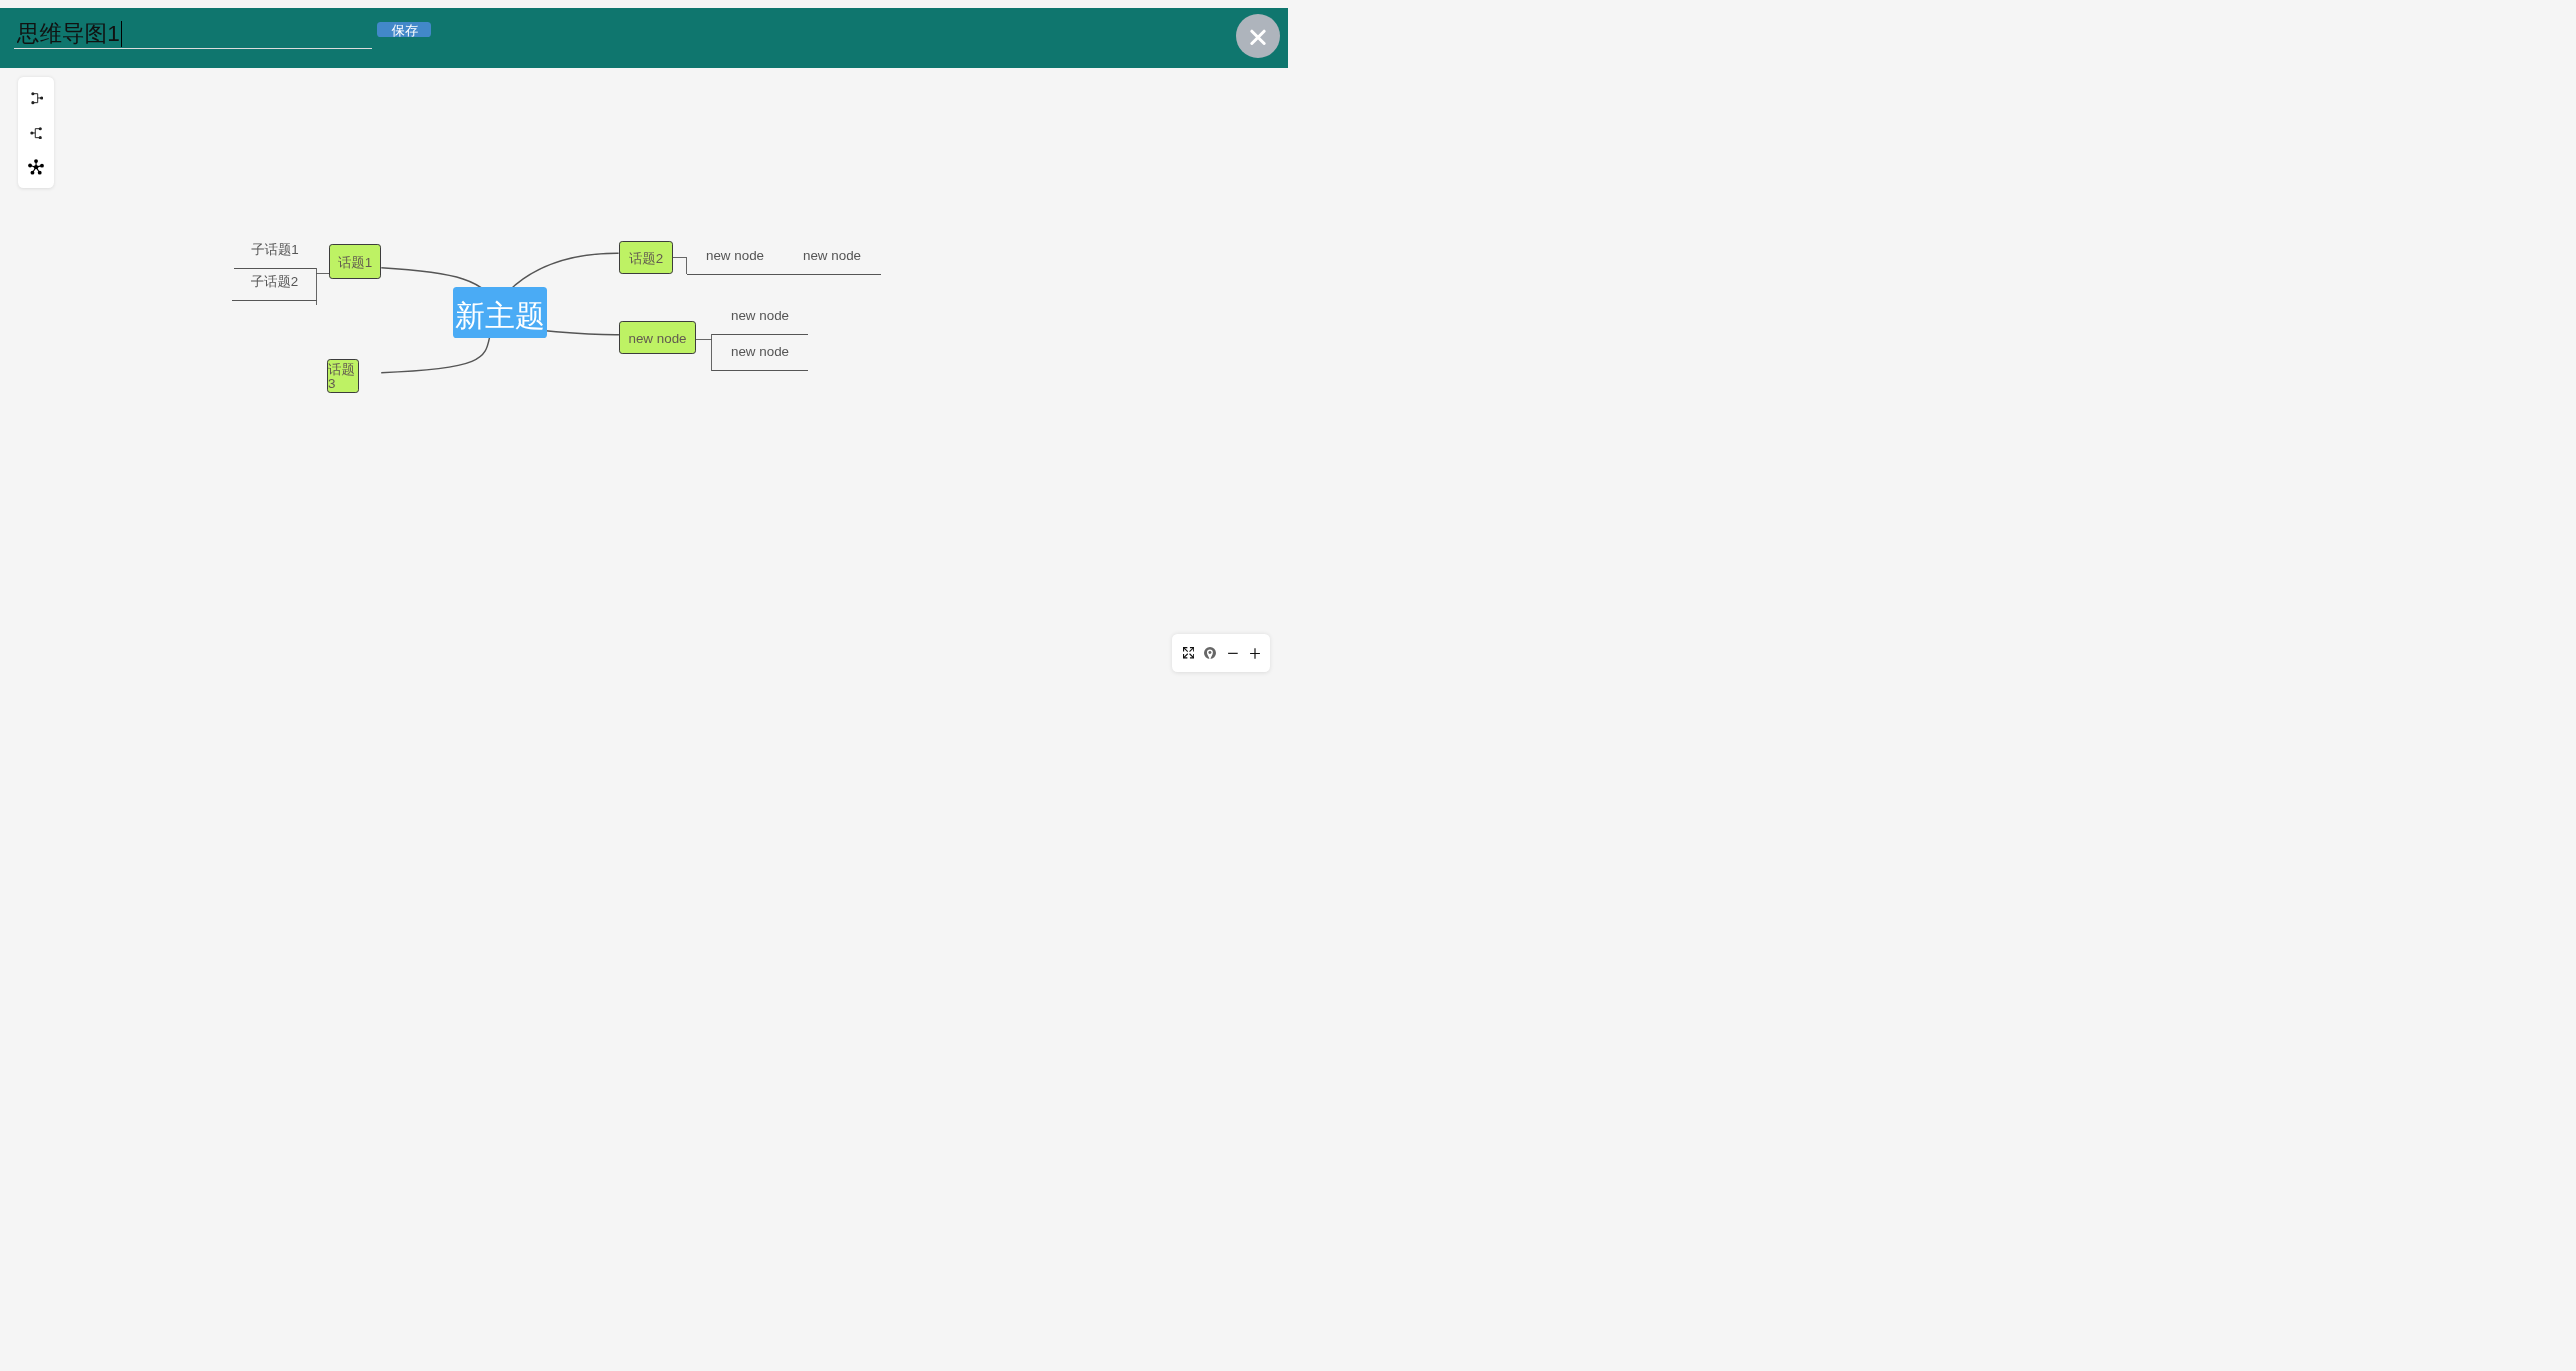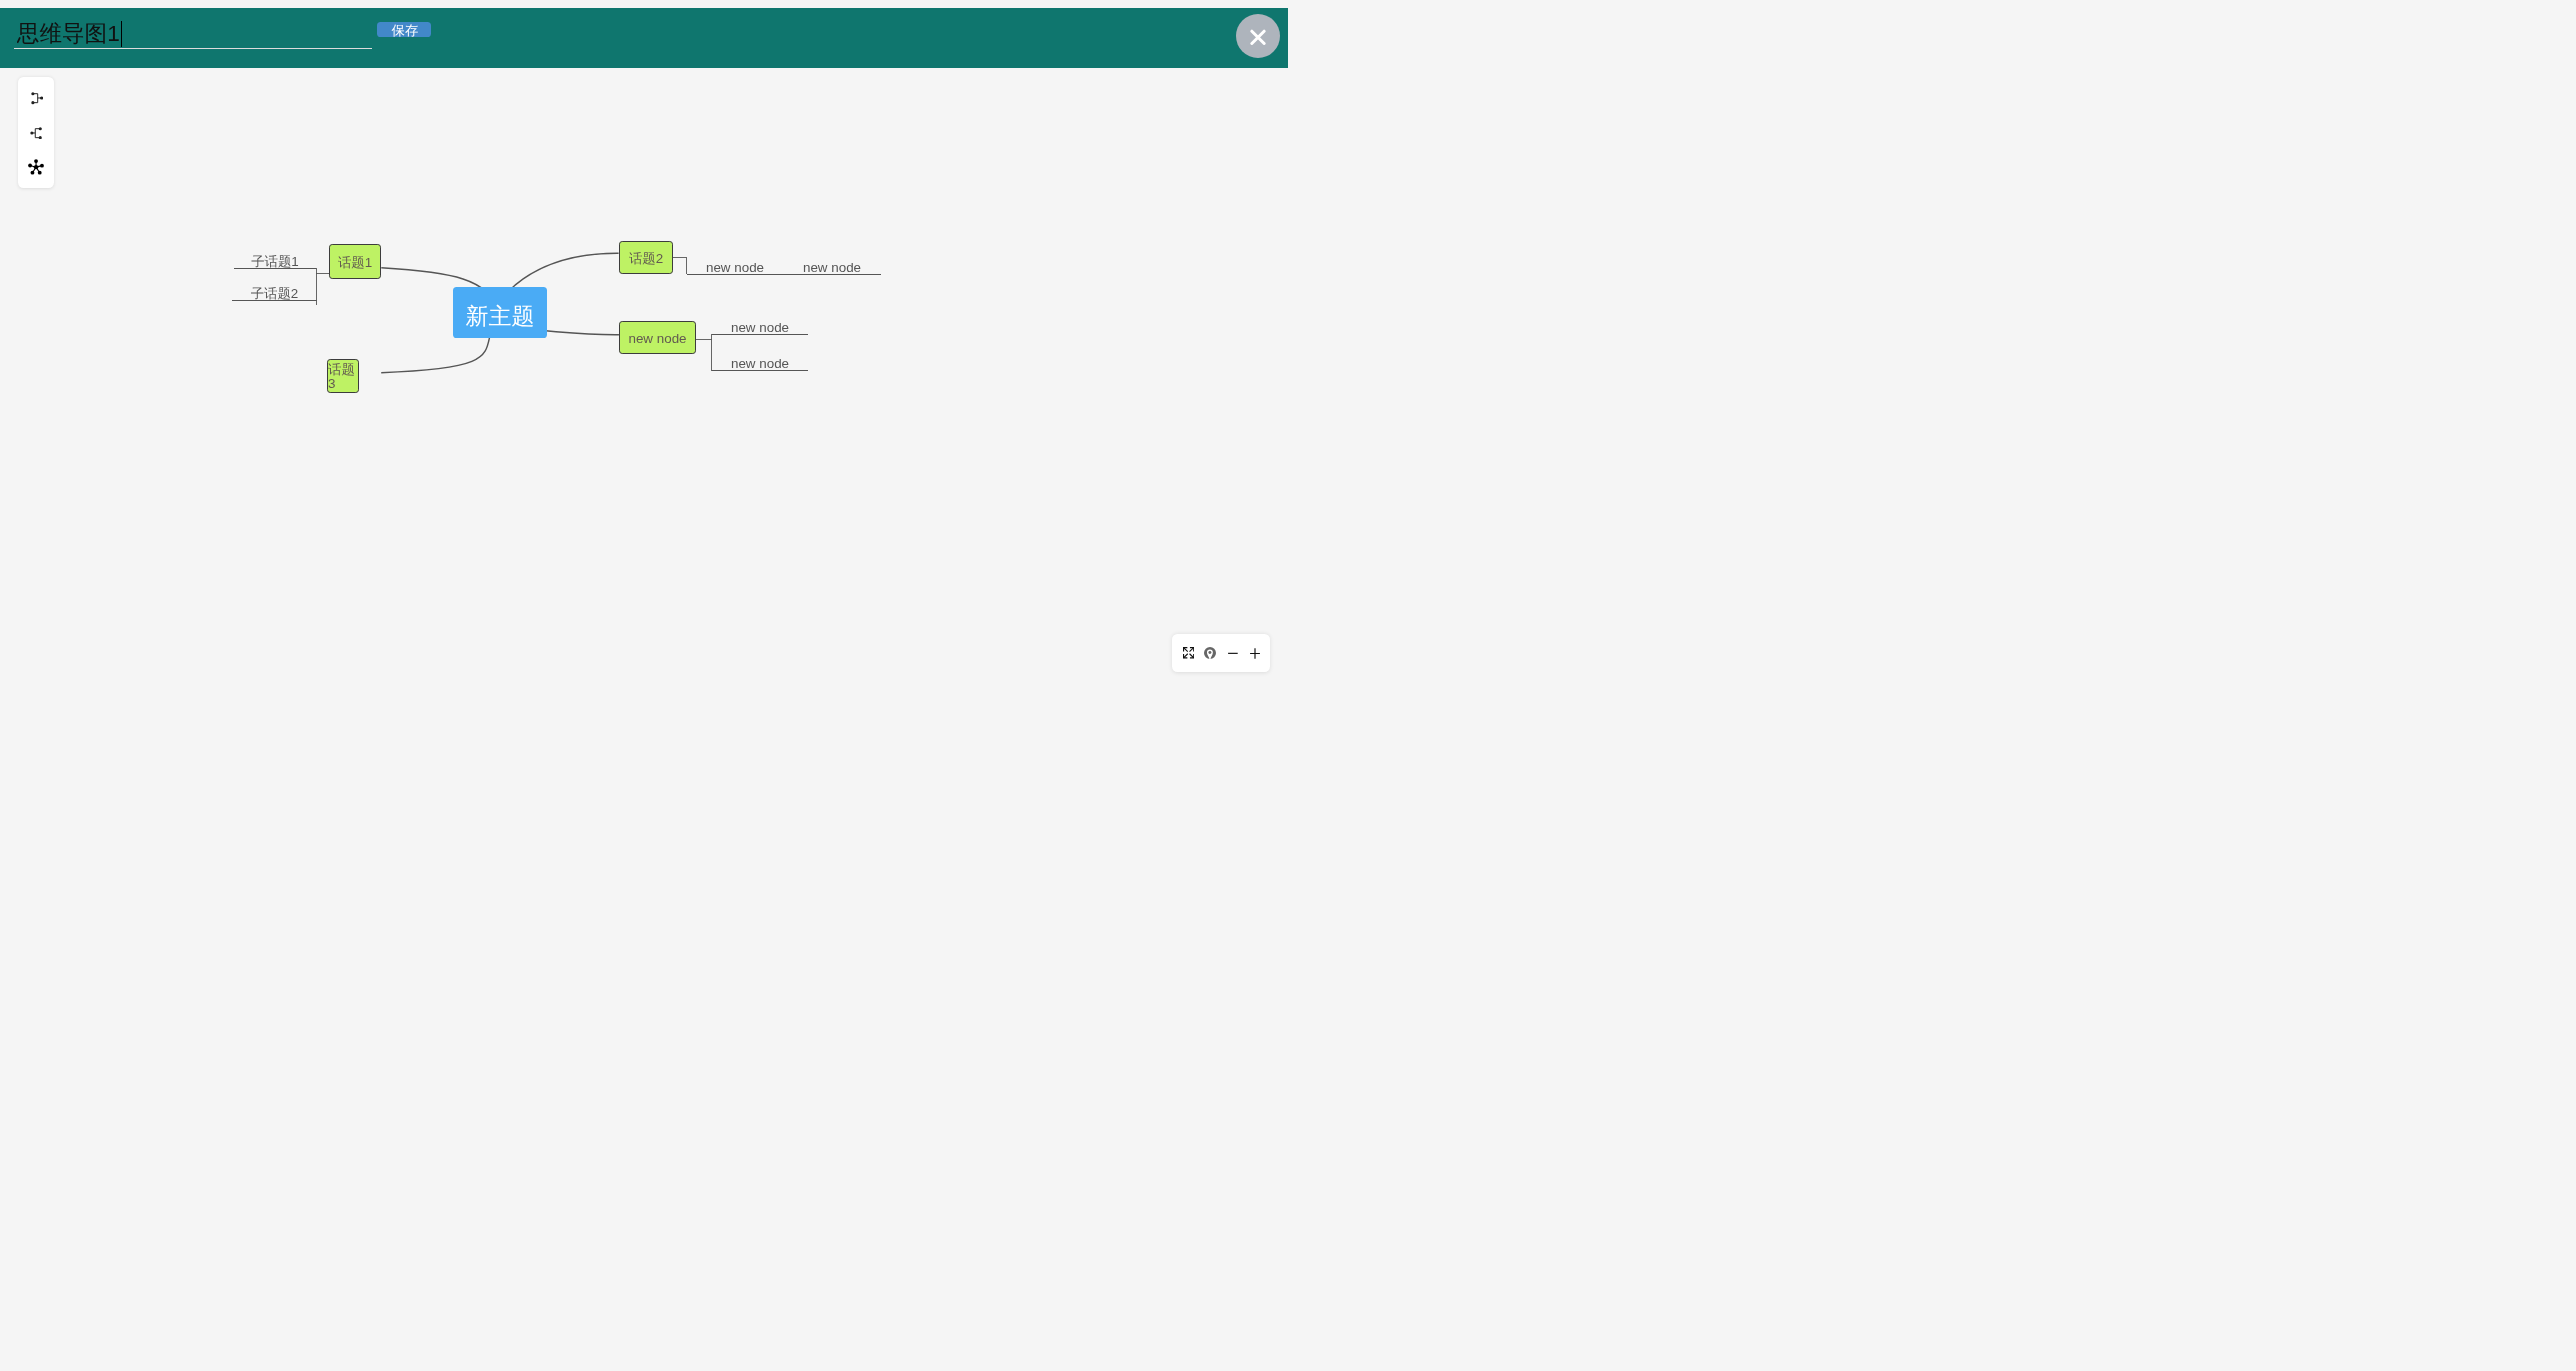--- a/index.html
+++ b/index.html
@@ -32,27 +32,27 @@
       box-shadow:0 0.9px 4.5px rgba(0,0,0,.10);}
   .zp-item{position:absolute;top:0;height:38px;width:30px;display:flex;align-items:center;justify-content:center;cursor:pointer;}
   .zp-item:nth-of-type(1){left:1.2px;}
   .zp-item:nth-of-type(2){left:23.4px;}
   .zp-item:nth-of-type(3){left:46px;}
   .zp-item:nth-of-type(4){left:68px;}
   
   .edges{position:absolute;left:0;top:0;z-index:1;}
   .canvas{z-index:0;}
   .leaf{position:absolute;box-sizing:border-box;border-bottom:0.9px solid #555;height:27px;
-        display:flex;align-items:flex-end;justify-content:center;font-size:13.4px;color:#555;
+        display:flex;align-items:flex-start;justify-content:center;font-size:13.4px;color:#555;
         line-height:1;z-index:2;cursor:pointer;padding-top:0.9px;}
   .box{position:absolute;box-sizing:border-box;background:#bef264;border:1.3px solid #3c3c3c;border-radius:3.2px;
        display:flex;align-items:center;justify-content:center;font-size:13.4px;color:#625a50;
        line-height:1;z-index:3;cursor:pointer;padding-top:1.8px;}
   .rootnode{position:absolute;box-sizing:border-box;background:#4aabf5;border-radius:3.6px;
-       display:flex;align-items:center;justify-content:center;font-size:23px;color:#fff;
+       display:flex;align-items:center;justify-content:center;font-size:30px;color:#fff;
        line-height:1;z-index:4;cursor:pointer;padding-top:7px;}
 </style>
 </head>
 <body>
 
 <div id="app">
 
   <div class="canvas"></div>
 
   <svg class="edges" width="1288" height="686" viewBox="0 0 1439 766">

